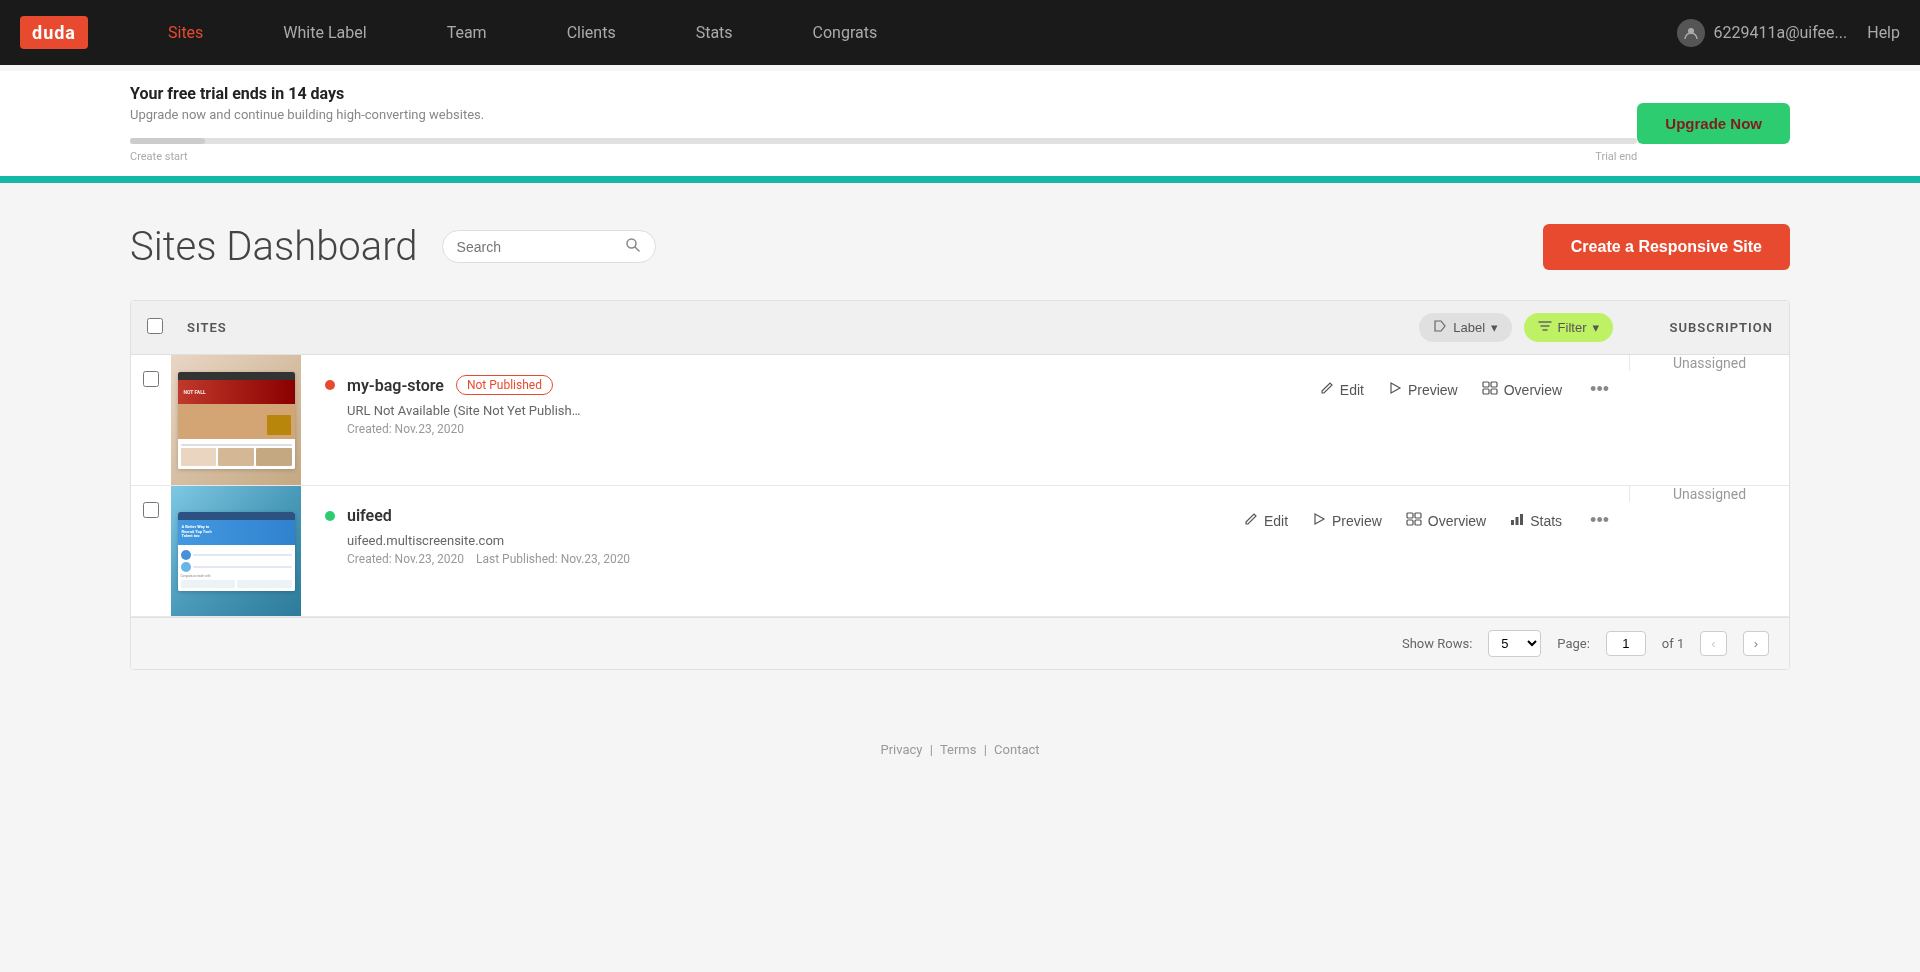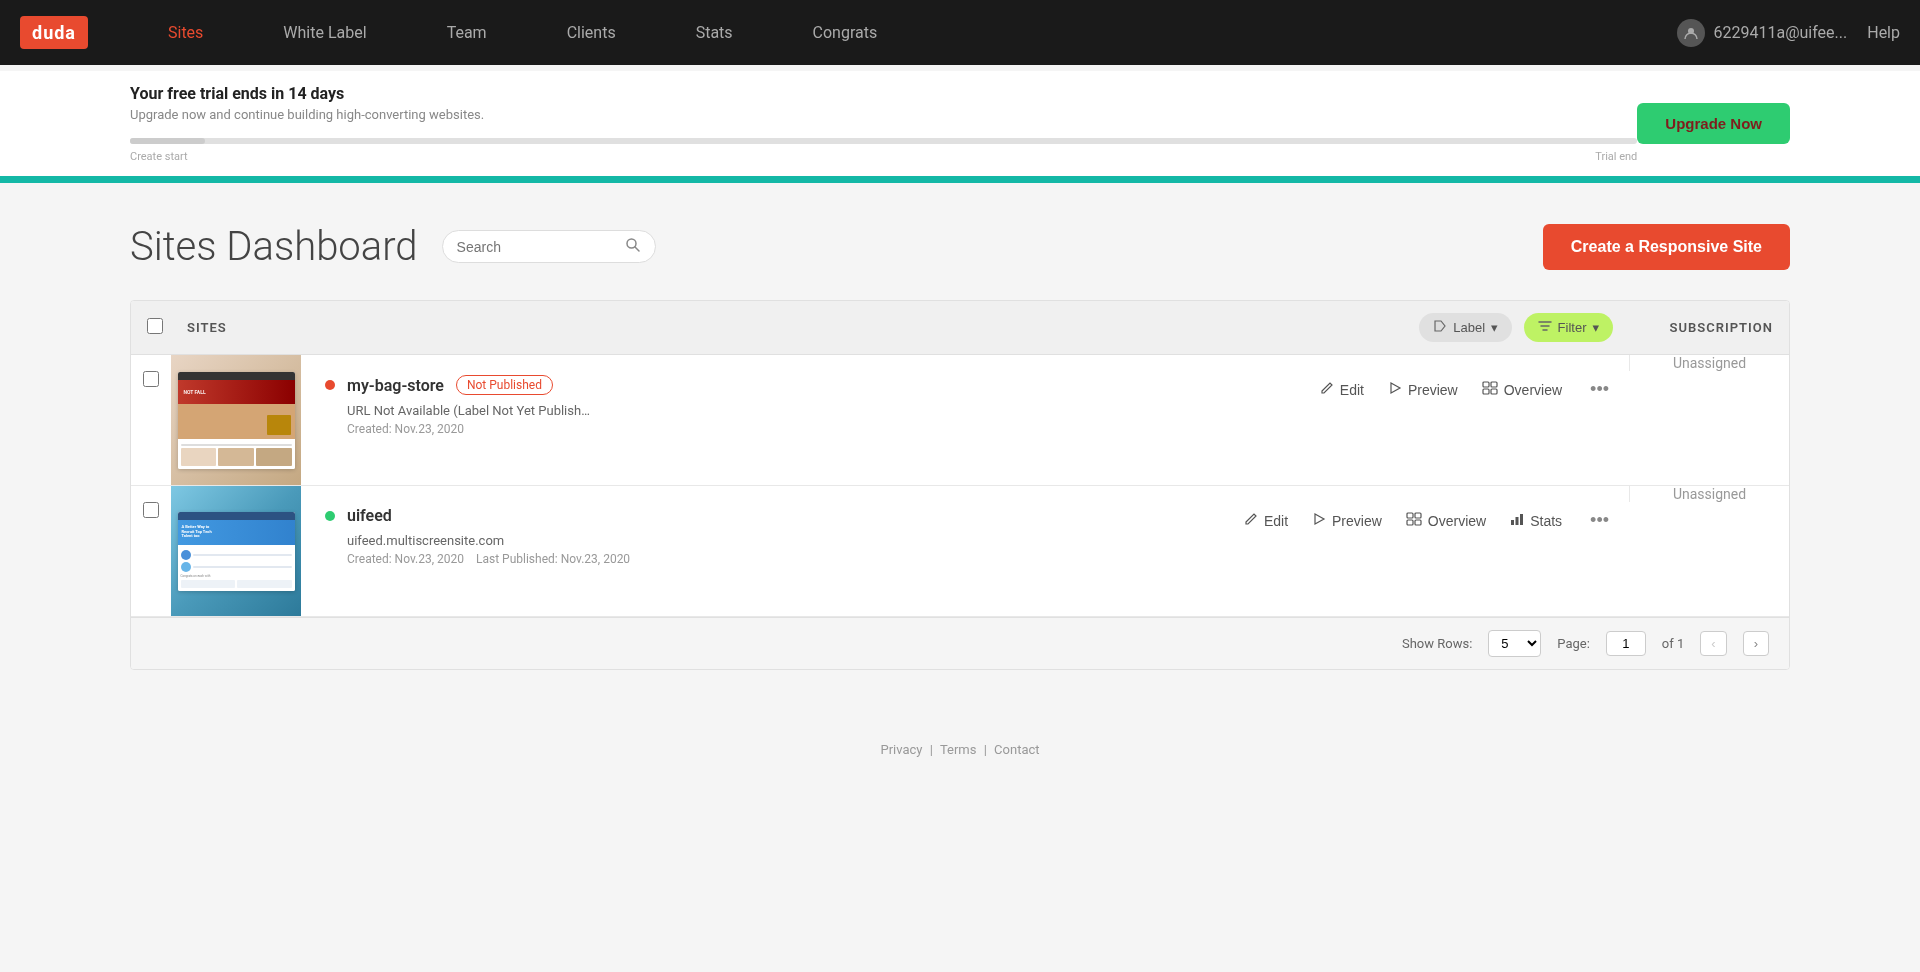--- a/index.html
+++ b/index.html
@@ -544,21 +544,21 @@
             </div>
           </div>
         </div>
       </div>
       <div class="site-info">
         <div class="site-name-row">
           <span class="status-dot"></span>
           <span class="site-name">my-bag-store</span>
           <span class="not-published-badge">Not Published</span>
         </div>
-        <div class="site-url">URL Not Available (Label Not Yet Publish…</div>
+        <div class="site-url">URL Not Available (Site Not Yet Publish…</div>
         <div class="site-dates">Created: Nov.23, 2020</div>
       </div>
       <div class="site-actions">
         <button class="action-btn">
           <span>
             <svg width="14" height="14" viewBox="0 0 14 14" fill="none">
               <path d="M2 10L10 2l2 2L4 12H2v-2z" stroke="#555" stroke-width="1.2" fill="none"></path>
             </svg>
           </span>
           <span>Edit</span>

